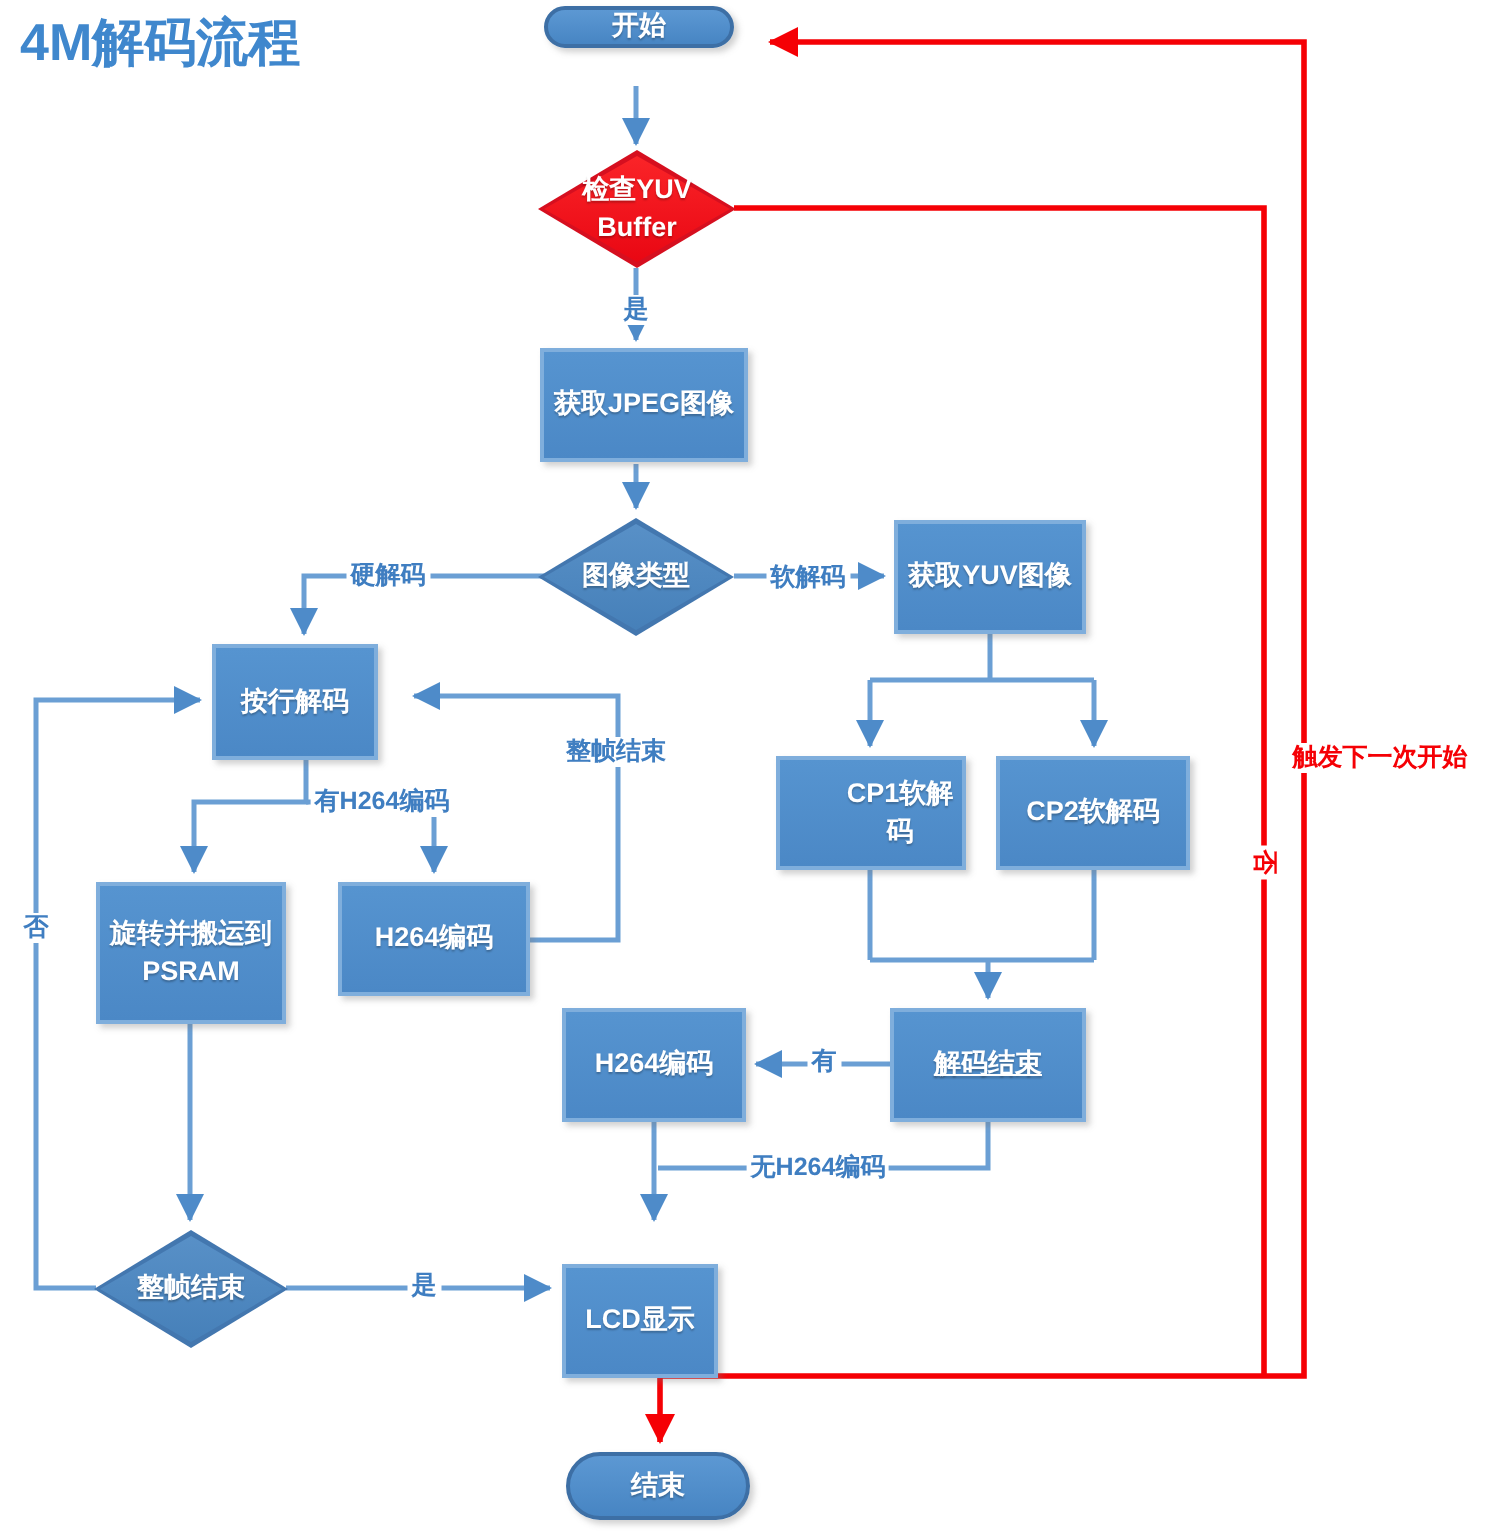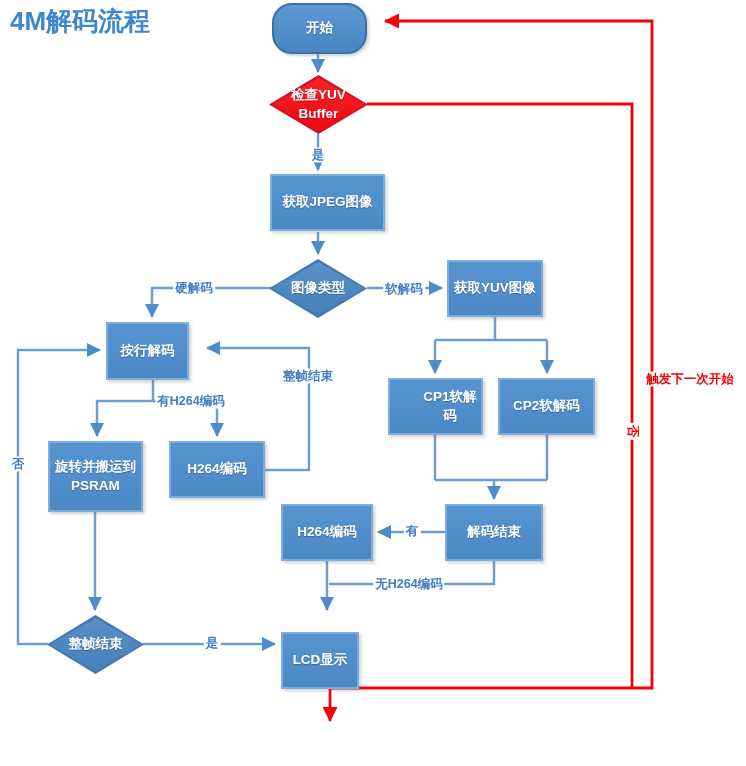--- a/index.html
+++ b/index.html
@@ -92,34 +92,34 @@
     <path class="edge-blue" d="M494,480 V499" marker-end="url(#mb)"></path>
     <path class="edge-blue" d="M445,532 H378" marker-end="url(#mb)"></path>
     <path class="edge-blue" d="M327,561 V610" marker-end="url(#mb)"></path>
     <path class="edge-blue" d="M494,561 V584 H329"></path>
 
     <path class="edge-red" d="M330,672 V721" marker-end="url(#mr)"></path>
     <path class="edge-red" d="M330,688 H652 V21 H385" marker-end="url(#mr)"></path>
     <path class="edge-red" d="M367,104 H632 V688"></path>
   </svg>
 
-  <div class="node pill" style="left:272px;top:3px;width:95px;height:51px;">
+  <div class="node pill" style="left:272px;top:3px;width:95px;height:21px;">
     <span>开始</span>
   </div>
 
   <div class="node diamond red" style="left:269px;top:75px;width:99px;height:59px;">
     <span class="d-outer"></span>
     <span class="d-inner"></span>
     <span class="d-label">
       <span>检查YUV</span><br>
       <span>Buffer</span>
     </span>
   </div>
 
-  <div class="node rect" style="left:270px;top:174px;width:115px;height:57px;">
+  <div class="node rect" style="left:270px;top:174px;width:104px;height:57px;">
     <span>获取JPEG图像</span>
   </div>
 
   <div class="node diamond" style="left:269px;top:259px;width:98px;height:59px;">
     <span class="d-outer"></span>
     <span class="d-inner"></span>
     <span class="d-label">图像类型</span>
   </div>
 
   <div class="node rect" style="left:447px;top:260px;width:96px;height:57px;">
@@ -142,38 +142,41 @@
   </div>
 
   <div class="node rect" style="left:388px;top:378px;width:95px;height:57px;padding-left:29px;">
     <span>CP1软解码</span>
   </div>
 
   <div class="node rect" style="left:498px;top:378px;width:97px;height:57px;">
     <span>CP2软解码</span>
   </div>
 
-  <div class="node rect" style="left:445px;top:504px;width:98px;height:57px;">
+  <div class="node rect" style="left:445px;top:504px;width:98px;height:57px;text-decoration:underline;">
     <span>解码结束</span>
   </div>
 
   <div class="node rect" style="left:281px;top:504px;width:92px;height:57px;">
     <span>H264编码</span>
   </div>
 
   <div class="node rect" style="left:281px;top:632px;width:78px;height:57px;">
     <span>LCD显示</span>
   </div>
 
   <div class="node diamond" style="left:47px;top:615px;width:97px;height:59px;">
     <span class="d-outer"></span>
     <span class="d-inner"></span>
     <span class="d-label">整帧结束</span>
   </div>
 
+  <div class="node pill" style="left:283px;top:726px;width:92px;height:34px;">
+    <span>结束</span>
+  </div>
 
   <div class="edge-label" style="left:318px;top:155px;">是</div>
   <div class="edge-label" style="left:194px;top:288px;">硬解码</div>
   <div class="edge-label" style="left:404px;top:289px;">软解码</div>
   <div class="edge-label" style="left:308px;top:376px;">整帧结束</div>
   <div class="edge-label" style="left:191px;top:401px;">有H264编码</div>
   <div class="edge-label" style="left:18px;top:464px;">否</div>
   <div class="edge-label" style="left:212px;top:643px;">是</div>
   <div class="edge-label" style="left:412px;top:531px;">有</div>
   <div class="edge-label" style="left:409px;top:584px;">无H264编码</div>

